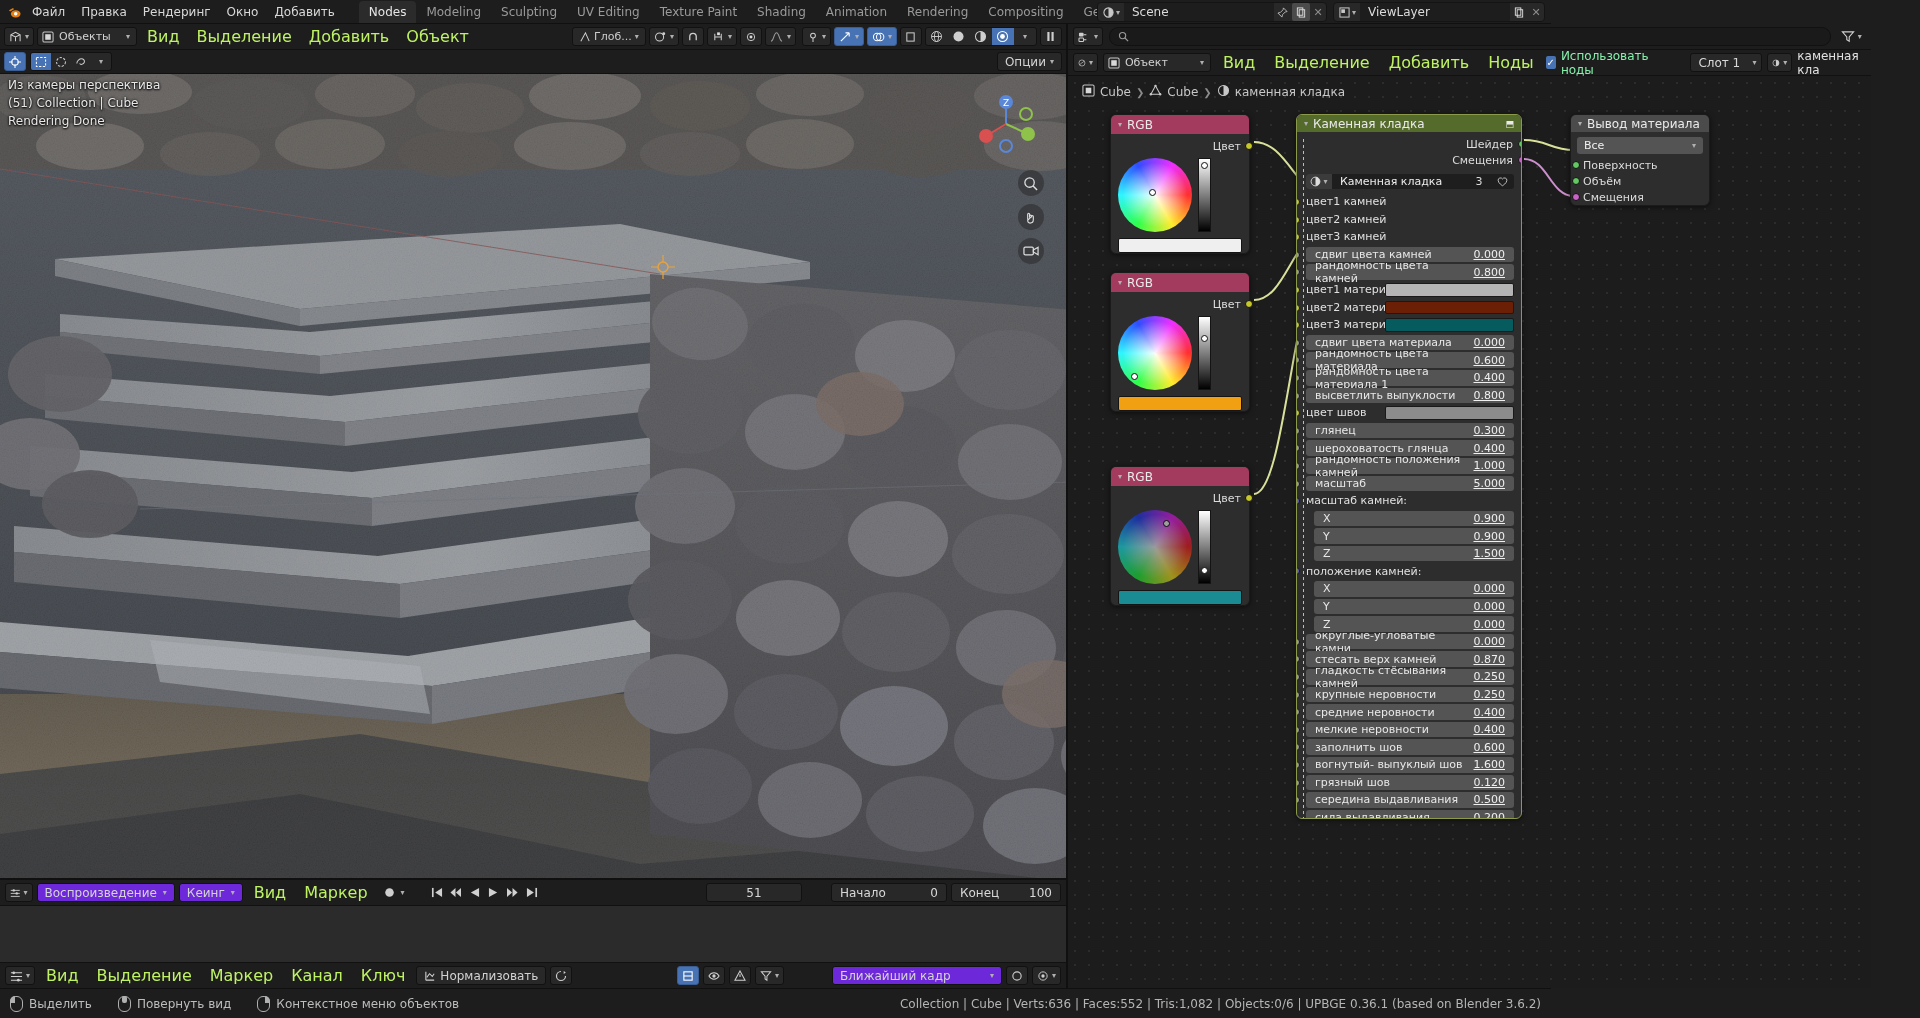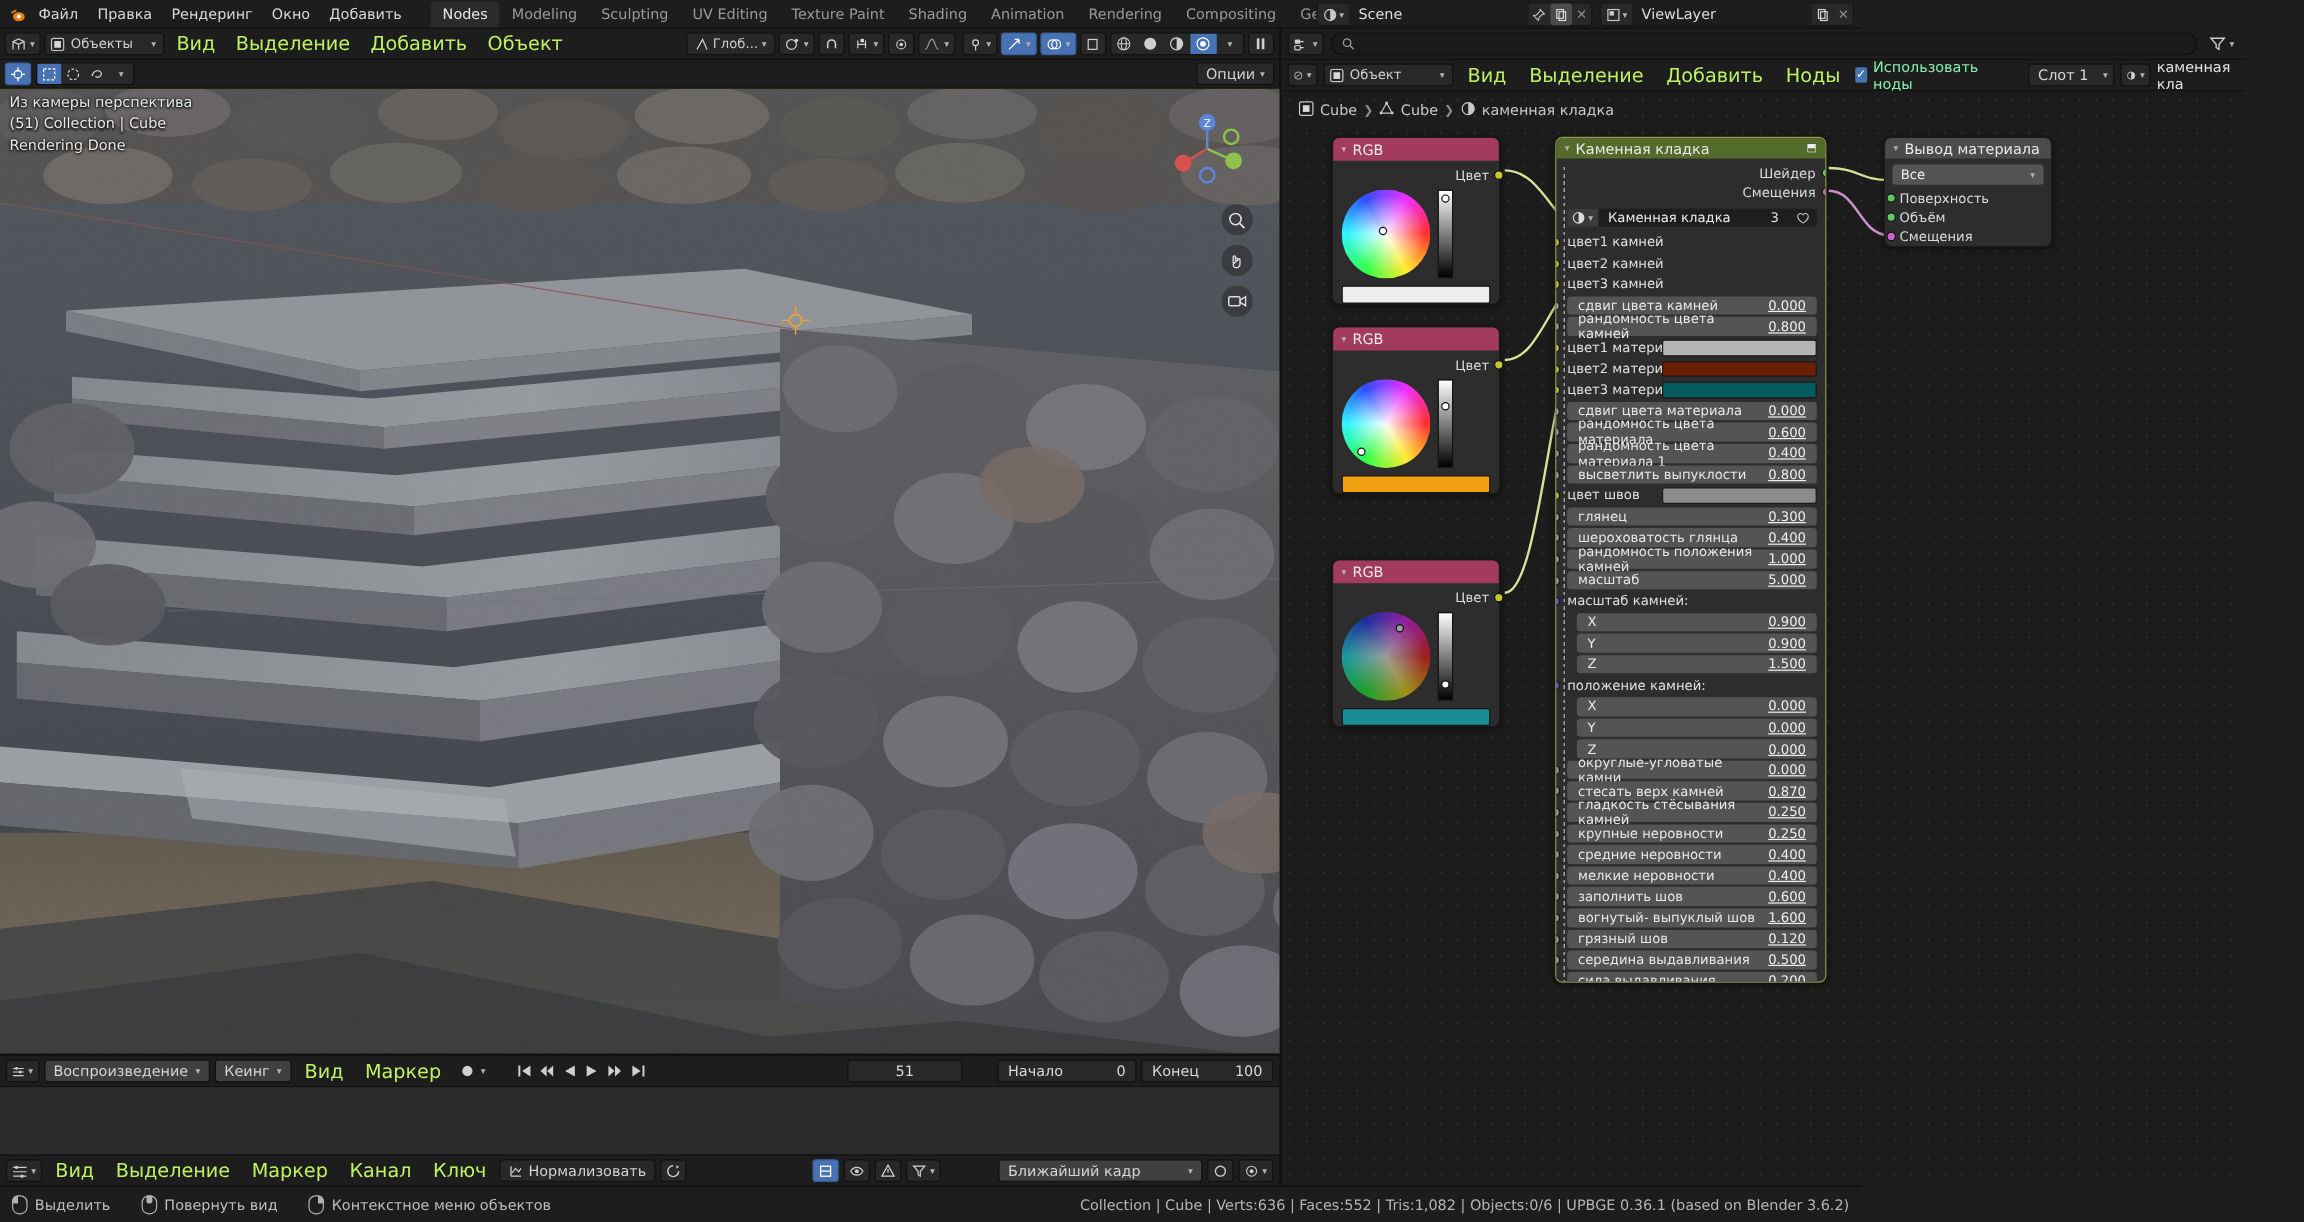--- a/index.html
+++ b/index.html
@@ -55,35 +55,35 @@
   .vp-header2{ height:24px; background:#1d1d1d; display:flex; align-items:center; gap:4px;
                padding:0 4px; border-bottom:1px solid #111;}
   .opt-btn{ height:19px; background:#282828; border:1px solid #111; border-radius:3px;
             display:flex; align-items:center; gap:4px; padding:0 7px; color:#d2d2d2; font-size:12px;}
   .seg2{ display:flex; background:#282828; border:1px solid #111; border-radius:3px; overflow:hidden;height:19px;}
   .seg2 > div{ width:20px; display:flex; align-items:center; justify-content:center; color:#c9c9c9;}
   .seg2 > div.on{ background:#4772b3; }
 
   
   .vp-canvas{ position:absolute; top:50px; left:0; right:0; bottom:110px; overflow:hidden;
-              background:#4d7c0f; }
+              background:#c2410c; }
   .vp-overlay-text{ position:absolute; left:8px; color:#e8e8e8; font-size:12px;
                     text-shadow:0 0 3px #000,0 1px 2px #000; }
   .gizmo{ position:absolute; right:28px; top:18px; width:64px; height:64px; }
   .nav-btns{ position:absolute; right:22px; top:96px; display:flex; flex-direction:column; gap:8px;
              align-items:center;}
   .nav-btn{ width:26px; height:26px; border-radius:50%; background:rgba(40,40,40,.55);
             display:flex; align-items:center; justify-content:center; color:#d8d8d8; font-size:13px;}
 
   
   .tl{ position:absolute; left:0; right:0; bottom:0; height:110px; background:#2b2b2b;
        border-top:2px solid #101010; }
   .tl-header{ height:26px; background:#1d1d1d; display:flex; align-items:center; gap:4px; padding:0 5px;
               border-bottom:1px solid #111;}
-  .tl-field{ height:19px; background:#404040; border:1px solid #111; border-radius:3px;
+  .tl-field{ height:19px; background:#6d28d9; border:1px solid #111; border-radius:3px;
              display:flex; align-items:center; padding:0 7px; color:#d4d4d4; font-size:12px; }
   .tl-num{ height:19px; background:#282828; border:1px solid #111; border-radius:3px;
            display:flex; align-items:center; justify-content:space-between; padding:0 8px; color:#d8d8d8;
            font-size:12px; min-width:64px;}
   .play-grp{ display:flex; gap:2px; align-items:center; }
   .play-btn{ width:17px; height:19px; display:flex; align-items:center; justify-content:center;
              color:#d0d0d0; font-size:10px;}
   .tl-body{ position:absolute; top:26px; left:0; right:0; bottom:26px; background:#2b2b2b; }
   .tl-footer{ position:absolute; bottom:0; left:0; right:0; height:26px; background:#1d1d1d;
               display:flex; align-items:center; gap:4px; padding:0 5px; border-top:1px solid #111;}

